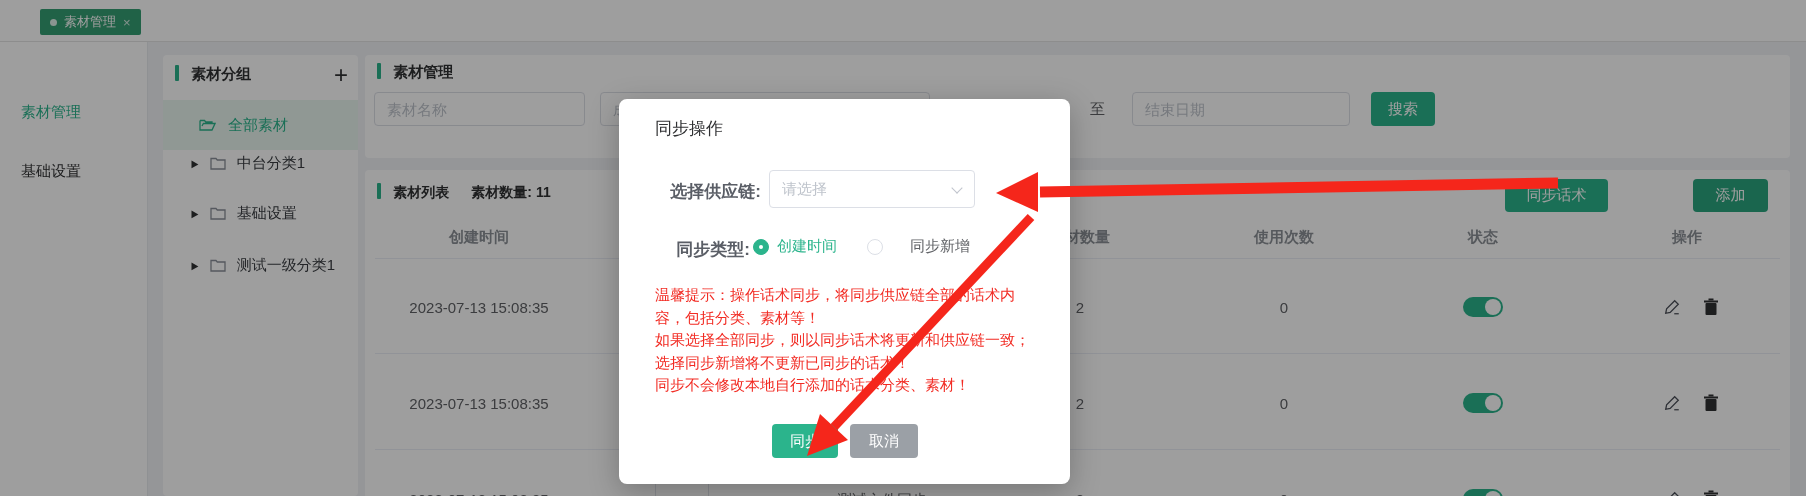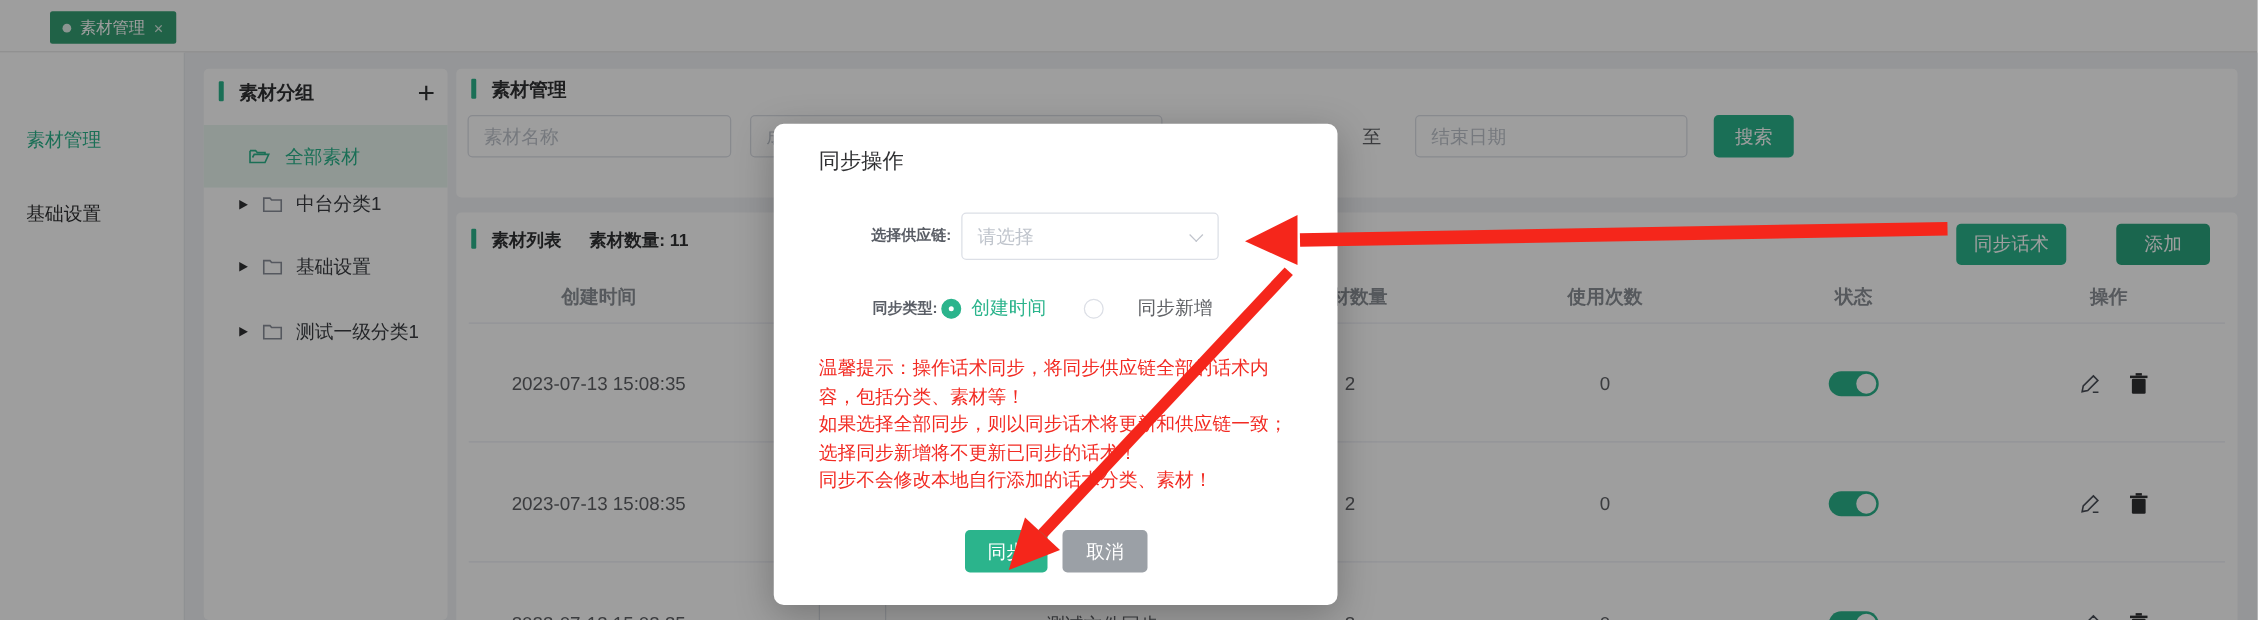--- a/index.html
+++ b/index.html
@@ -34,21 +34,21 @@
   .th { color:#8b9096; font-weight:bold; font-size:15px; }
   .td { color:#606266; font-size:15px; }
   .cc { transform:translateX(-50%); white-space:nowrap; }
   .rowline { height:1px; background:#ebeef5; }
   .toggle { width:40px; height:20px; border-radius:10px; background:#2BB48C; position:relative; cursor:pointer; }
   .toggle .knob { position:absolute; right:2px; top:2px; width:16px; height:16px; border-radius:50%; background:#fff; }
   .opicon { cursor:pointer; }
   
   .overlay { left:0; top:0; width:1806px; height:496px; background:rgba(0,0,0,.38); z-index:40; }
   .modal { left:619px; top:99px; width:451px; height:385px; background:#fff; border-radius:8px; z-index:50; box-shadow:0 8px 30px rgba(0,0,0,.25);padding-left:20px; }
-  .m-label { width:106px; text-align:right; font-weight:bold; color:#5a5e66; font-size:12px; }
+  .m-label { width:106px; text-align:right; font-weight:bold; color:#5a5e66; font-size:17px; }
   .m-select { left:150px; top:71px; width:206px; height:38px; border:1px solid #dcdfe6; border-radius:4px; display:flex; align-items:center; padding:0 12px; color:#bfc4cc; cursor:pointer; }
   .chev { position:absolute; right:13px; top:13px; width:8px; height:8px; border-right:1.5px solid #c0c4cc; border-bottom:1.5px solid #c0c4cc; transform:rotate(45deg); }
   .radio { display:flex; align-items:center; gap:8px; cursor:pointer; }
   .rdisc { width:16px; height:16px; border-radius:50%; }
   .rdisc.on { background:#2BB48C; border:1px solid #2BB48C; position:relative; }
   .rdisc.on::after { content:""; position:absolute; left:5px; top:5px; width:4px; height:4px; border-radius:50%; background:#fff; }
   .rdisc.off { background:#fff; border:1px solid #dcdfe6; }
   .tips { left:36px; top:185px; width:384px; color:#f22b23; font-size:15px; line-height:22.6px; }
   .m-btn { top:325px; height:34px; font-size:15px; }
   .m-btn.gray { background:#9ba0a6; }
@@ -123,21 +123,21 @@
     <span>搜索</span>
   </div>
 </div>
 
 <div class="a card" style="left:365px;top:170px;width:1425px;height:326px;border-bottom-left-radius:0;border-bottom-right-radius:0;">
   <div class="a" style="left:12px;top:13px;">
     <span class="hbar"></span>
     <span class="title" style="margin-left:8px;font-size:14px;">素材列表</span>
     <span style="margin-left:18px;font-size:14px;font-weight:bold;color:#303133;">素材数量: 11</span>
   </div>
-  <div class="a btn" style="left:1200px;top:9px;width:88px;height:33px;">
+  <div class="a btn" style="left:1140px;top:9px;width:103px;height:33px;">
     <span>同步话术</span>
   </div>
   <div class="a btn" style="left:1328px;top:9px;width:75px;height:33px;background:#2aa57f;">
     <span>添加</span>
   </div>
 
   <div class="a th cc" style="left:114px;top:58px;">创建时间</div>
   <div class="a th cc" style="left:517px;top:58px;"></div>
   <div class="a th cc" style="left:715px;top:58px;">素材数量</div>
   <div class="a th cc" style="left:919px;top:58px;">使用次数</div>

